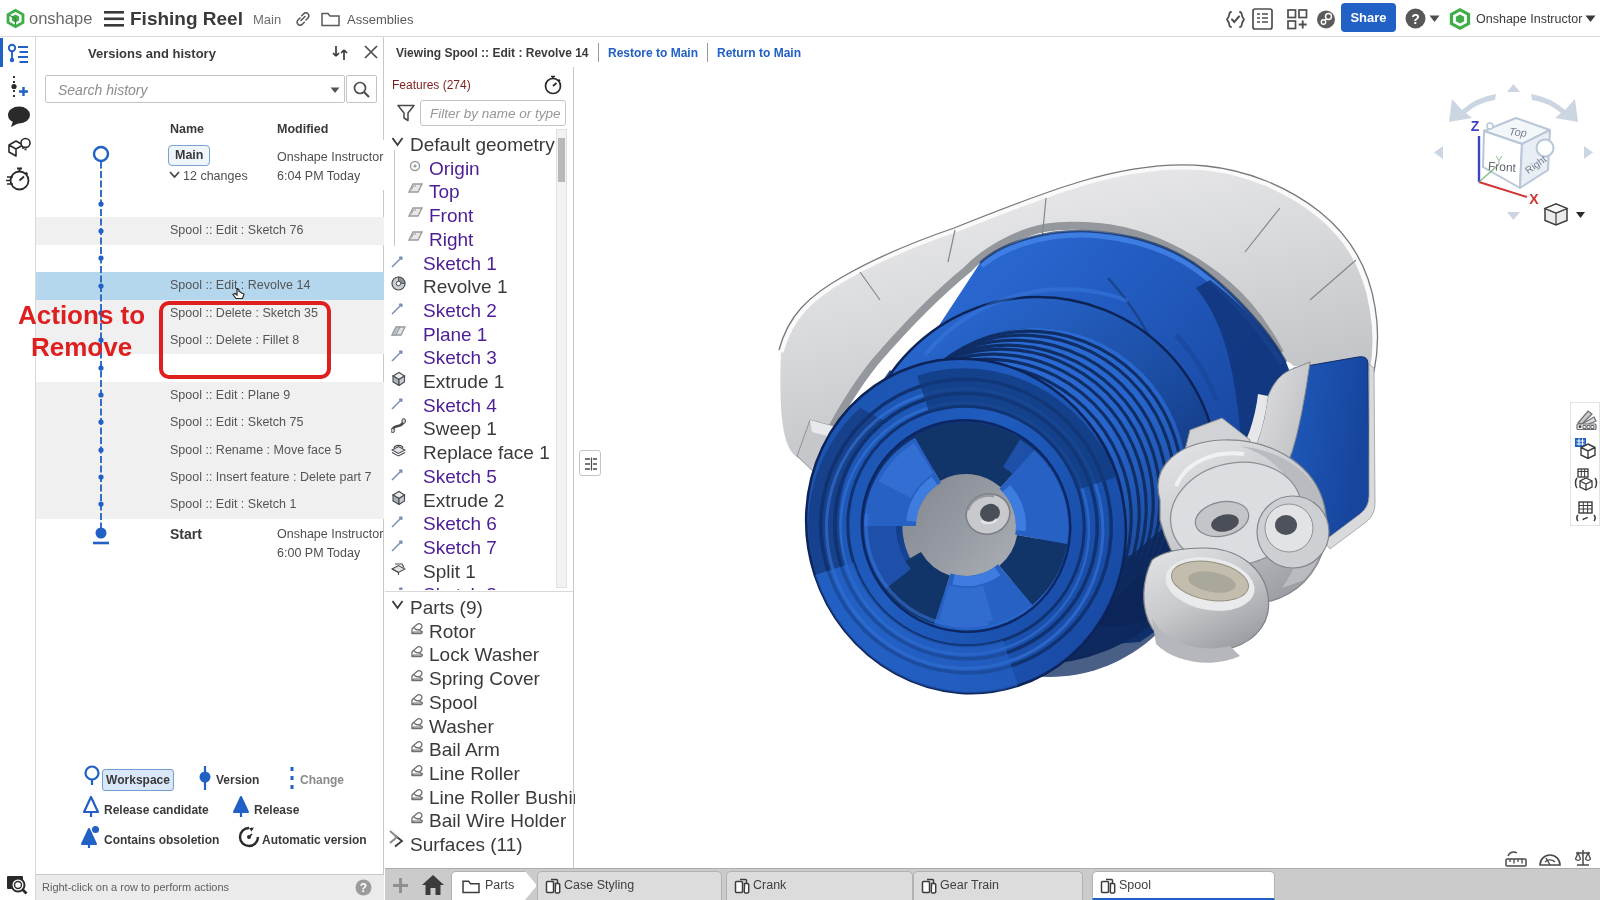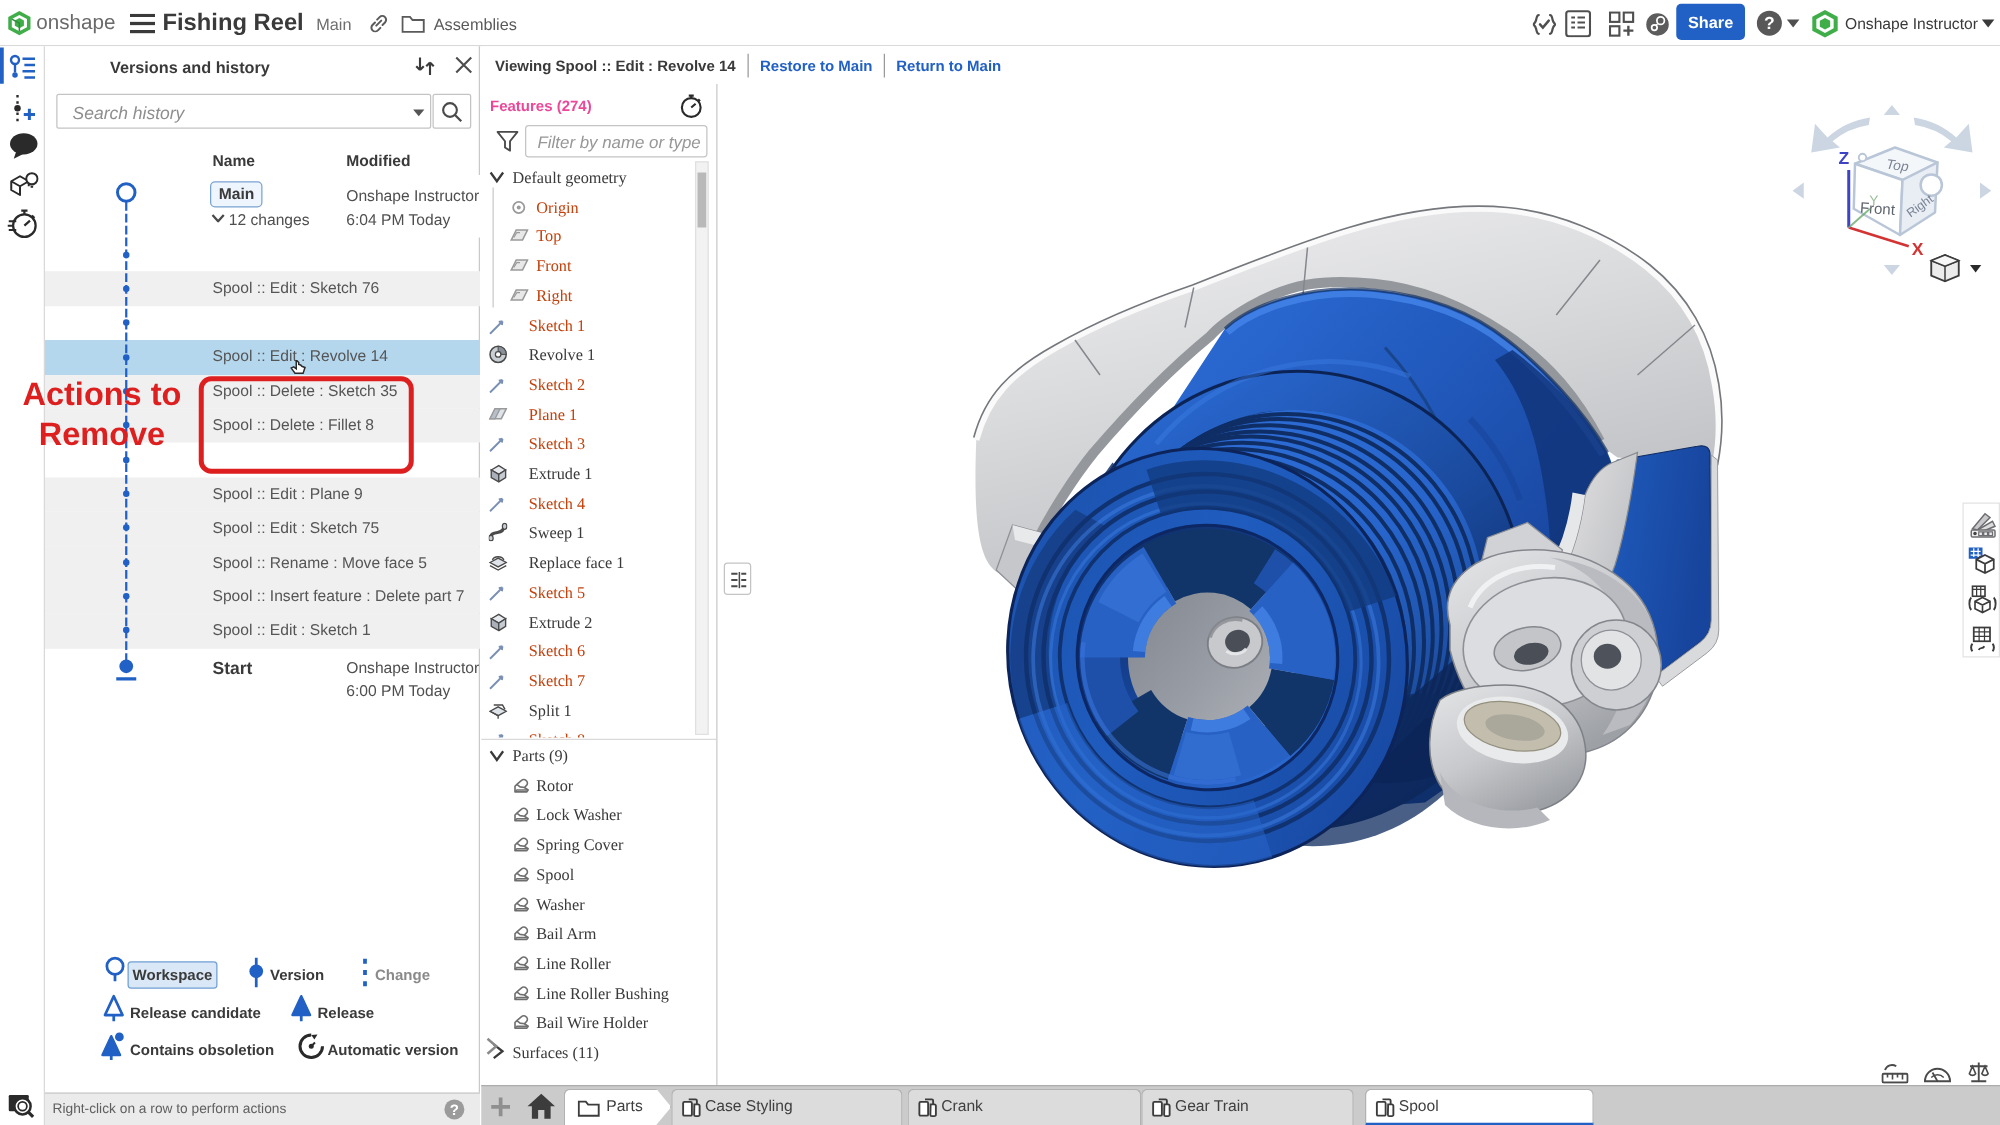--- a/index.html
+++ b/index.html
@@ -49,26 +49,26 @@
 #lp-status .s { position:absolute; left:6px; top:6px; font-size:11px; color:#5f5f5f; }
 
 
 #viewbar { position:absolute; left:385px; top:37px; width:1215px; height:30px; background:#fff; z-index:6;text-align:right; }
 #viewbar .v { position:absolute; left:11px; top:9px; font-size:12px; font-weight:bold; color:#3a3a3a; }
 #viewbar .sep { position:absolute; top:6px; width:1px; height:19px; background:#9a9a9a; }
 #viewbar .lnk { position:absolute; top:9px; font-size:12px; font-weight:bold; color:#2160c4; }
 
 
 #features { position:absolute; left:385px; top:67px; width:189px; height:801px; background:#fff; border-right:1px solid #c9c9c9; }
-#features .fhead { position:absolute; left:7px; top:11px; font-size:12px; font-weight:bold; color:#ec4899; }
+#features .fhead { position:absolute; left:7px; top:11px; font-size:12px; font-weight:normal; color:#7f1d1d; }
 #filterbox { position:absolute; left:35px; top:33px; width:146px; height:26px; border:1px solid #c4c4c4; border-radius:3px; }
 #filterbox .ph { position:absolute; left:9px; top:5px; font-size:13.5px; font-style:italic; color:#979797; }
-.frow { position:absolute; left:0; width:170px; height:23.7px; font-size:13px; color:#3a3a3a;font-family:Liberation Serif, serif; }
+.frow { position:absolute; left:0; width:170px; height:23.7px; font-size:19px; color:#3a3a3a; }
 .frow .t { position:absolute; left:38px; top:4px; white-space:nowrap; }
-.frow.dim .t { color:#c2410c; }
+.frow.dim .t { color:#4c1d95; }
 .frow.p1 .t { left:44px; }
 #fscroll { position:absolute; left:171px; top:62px; width:11px; height:459px; background:#f2f2f2; border:1px solid #e0e0e0; }
 #fscroll .thumb { position:absolute; left:1px; top:8px; width:7px; height:44px; background:#b9b9b9; }
 
 
 #canvas { position:absolute; left:575px; top:37px; width:1025px; height:831px; background:#fff; }
 
 
 #tabbar { position:absolute; left:385px; top:868px; width:1215px; height:32px; background:#cbcbcb; border-top:1px solid #adadad; }
 .tab { position:absolute; top:2px; height:29px; background:#dcdcdc; border:1px solid #b2b2b2; border-bottom:none; border-radius:5px 5px 0 0; font-size:12.5px; color:#3f3f3f; }

